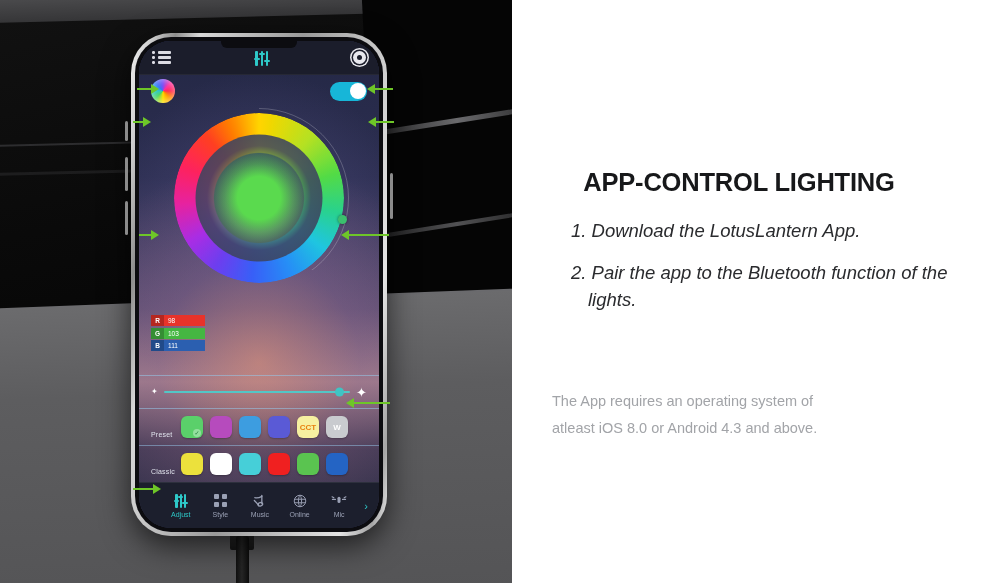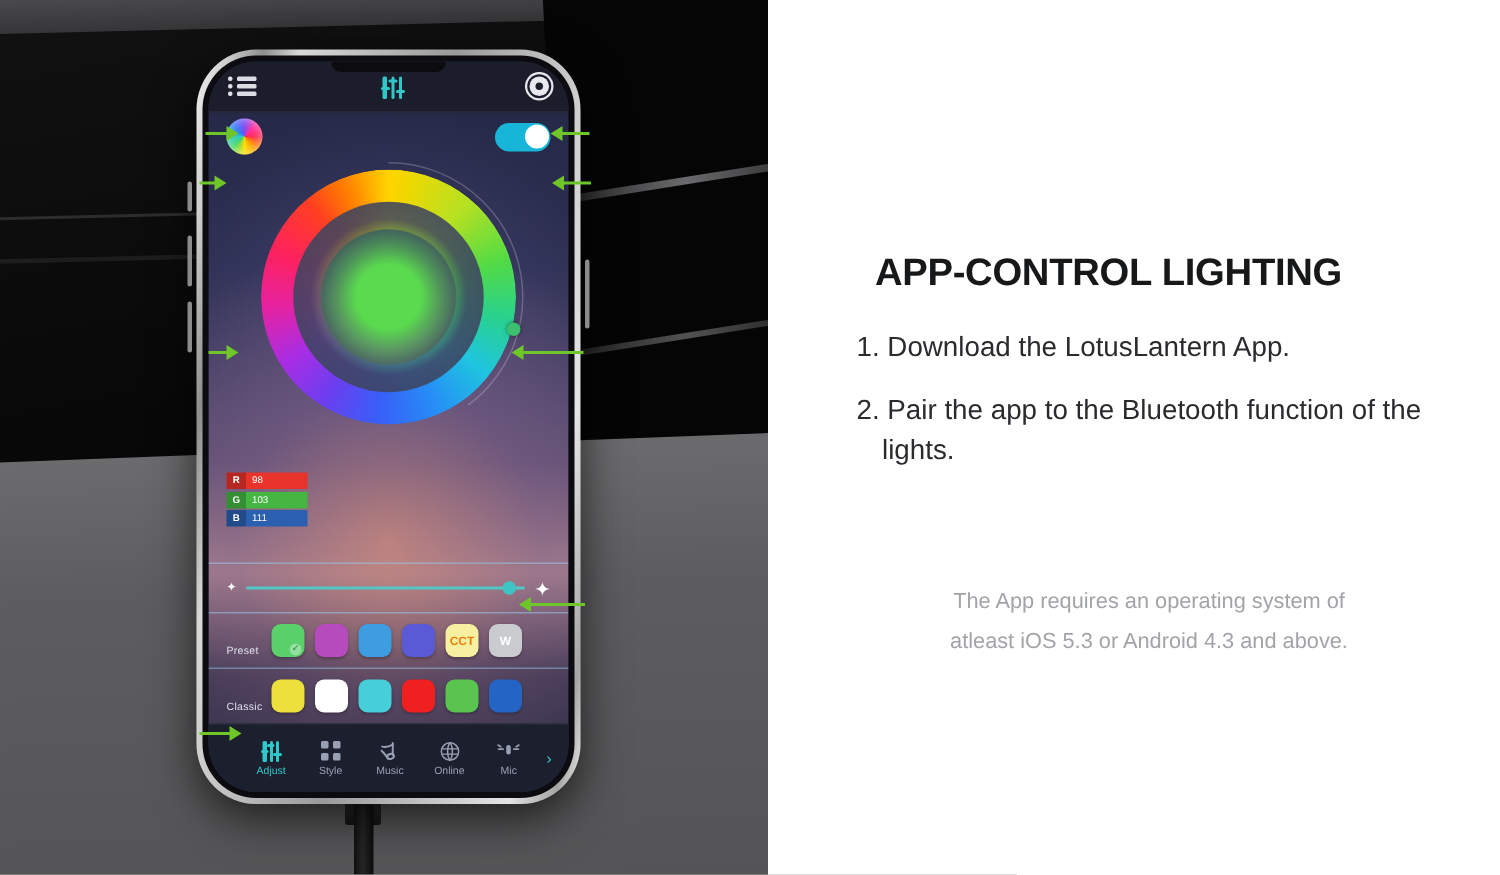--- a/index.html
+++ b/index.html
@@ -280,32 +280,32 @@
   
   .panel {
     position:absolute; left:512px; top:0; width:488px; height:583px;
     background:#fff;
   }
   .panel-title {
     position:absolute; left:0; right:34px; top:168px;
     text-align:center;
     font-size:25.5px; font-weight:700; letter-spacing:-.2px; color:#17181a;
   }
-  .steps { position:absolute; left:56px; right:22px; top:218px; }
+  .steps { position:absolute; left:56px; right:22px; top:218px;font-style:italic; }
   .step {
     font-size:18.5px; color:#2a2b2e; line-height:1.45;
     margin-bottom:15px; text-indent:-17px; padding-left:17px;
     text-align:left;
   }
   .step:nth-child(1){ padding-left:20px; }
   .step:nth-child(2){ padding-left:20px; }
   .step:nth-child(3){ padding-left:20px; }
   .note {
     position:absolute; left:40px; right:20px; top:388px;
-    text-align:center; color:#a2a4a8; font-size:14.5px; line-height:1.85;
+    text-align:left; color:#a2a4a8; font-size:14.5px; line-height:1.85;
   }
 </style>
 </head>
 <body>
 
 <div id="root">
 
   <div class="photo">
     <div class="bg-wall"></div>
     <div class="bg-shelf-top"></div>
@@ -521,17 +521,17 @@
   </div>
 
   <div class="panel">
     <div class="panel-title">APP-CONTROL LIGHTING</div>
     <div class="steps">
       <div class="step">1. Download the LotusLantern App.</div>
       <div class="step">2. Pair the app to the Bluetooth     function of the lights.</div>
     </div>
     <div class="note">
       <div>The App requires an operating system of</div>
-      <div>atleast iOS 5.3 or Android 4.3 and above.</div>
+      <div>atleast iOS 8.0 or Android 4.3 and above.</div>
     </div>
   </div>
 
 </div>
 
 </body></html>

